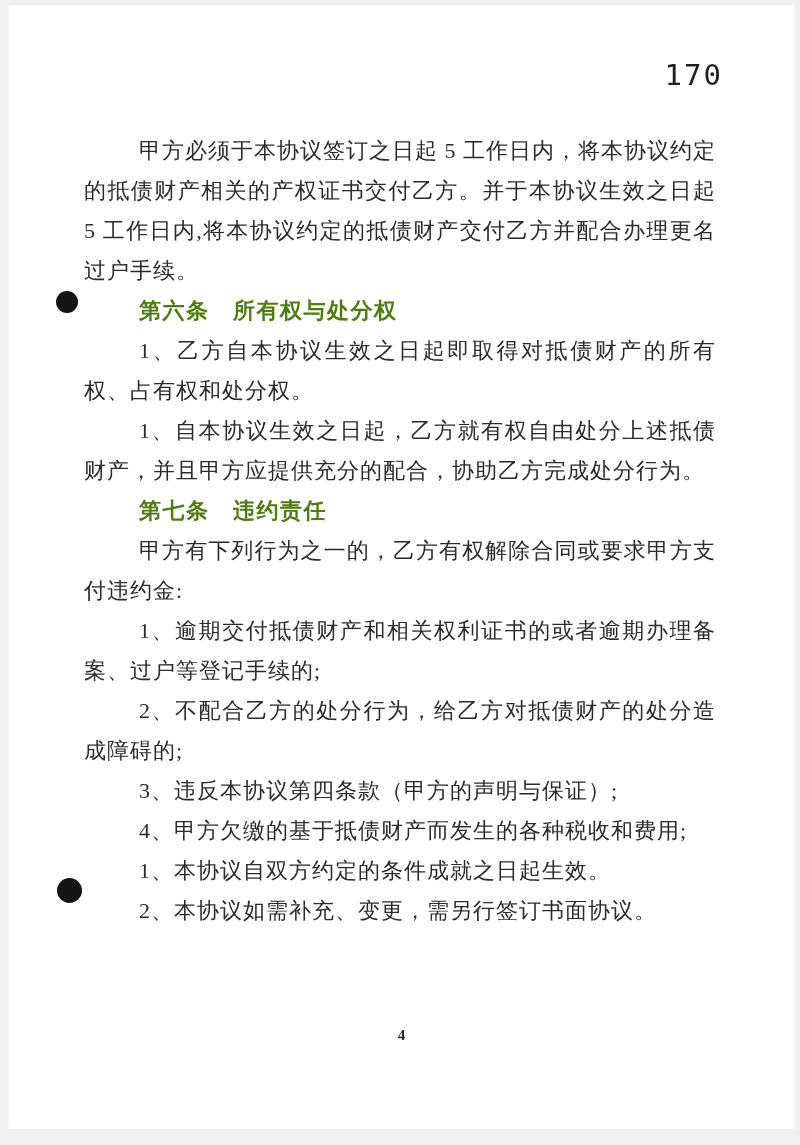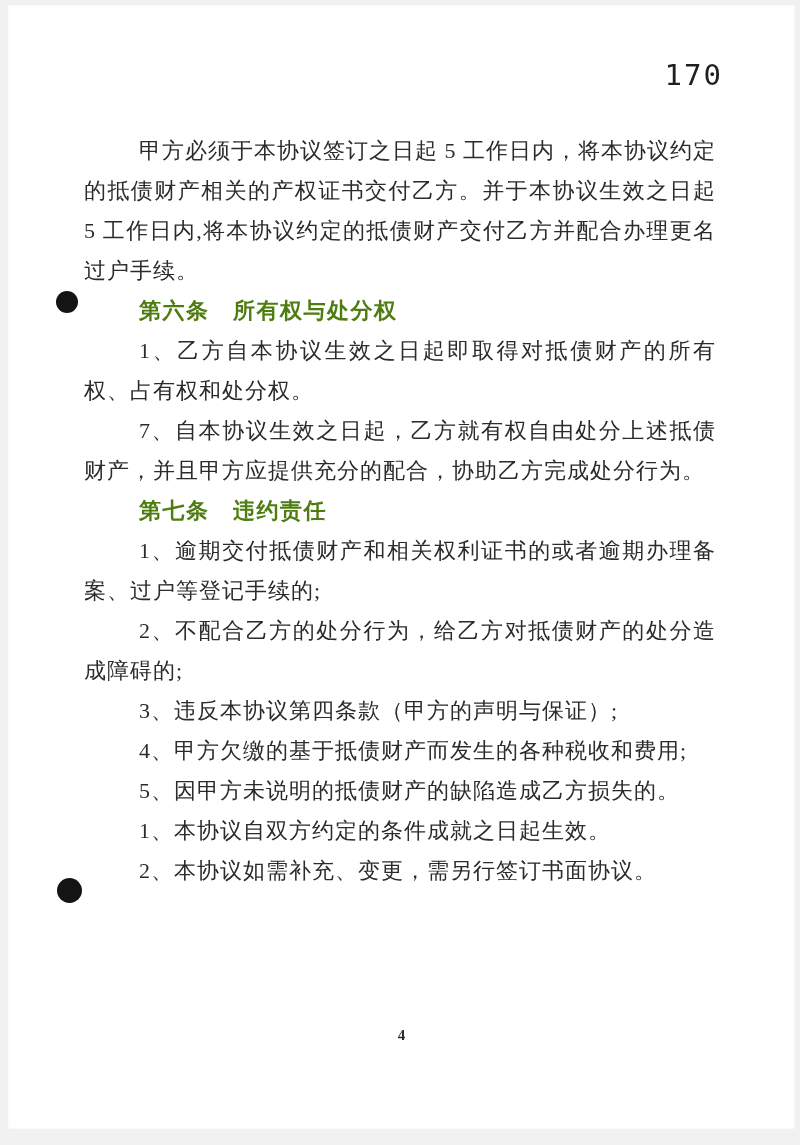--- a/index.html
+++ b/index.html
@@ -68,26 +68,26 @@
 
     <div class="stamp-number">170</div>
 
     <span class="hole-punch first"></span>
     <span class="hole-punch second"></span>
 
     <div class="content">
       <p>甲方必须于本协议签订之日起 5 工作日内，将本协议约定的抵债财产相关的产权证书交付乙方。并于本协议生效之日起 5 工作日内,将本协议约定的抵债财产交付乙方并配合办理更名过户手续。</p>
       <p class="heading">第六条　所有权与处分权</p>
       <p>1、乙方自本协议生效之日起即取得对抵债财产的所有权、占有权和处分权。</p>
-      <p>7、自本协议生效之日起，乙方就有权自由处分上述抵债财产，并且甲方应提供充分的配合，协助乙方完成处分行为。</p>
+      <p>1、自本协议生效之日起，乙方就有权自由处分上述抵债财产，并且甲方应提供充分的配合，协助乙方完成处分行为。</p>
       <p class="heading">第七条　违约责任</p>
+      <p>甲方有下列行为之一的，乙方有权解除合同或要求甲方支付违约金:</p>
       <p>1、逾期交付抵债财产和相关权利证书的或者逾期办理备案、过户等登记手续的;</p>
       <p>2、不配合乙方的处分行为，给乙方对抵债财产的处分造成障碍的;</p>
       <p>3、违反本协议第四条款（甲方的声明与保证）;</p>
       <p>4、甲方欠缴的基于抵债财产而发生的各种税收和费用;</p>
-      <p>5、因甲方未说明的抵债财产的缺陷造成乙方损失的。</p>
       <p>1、本协议自双方约定的条件成就之日起生效。</p>
       <p>2、本协议如需补充、变更，需另行签订书面协议。</p>
     </div>
 
     <div class="footer-number">4</div>
   </div>
 </div>
 
 </body></html>

